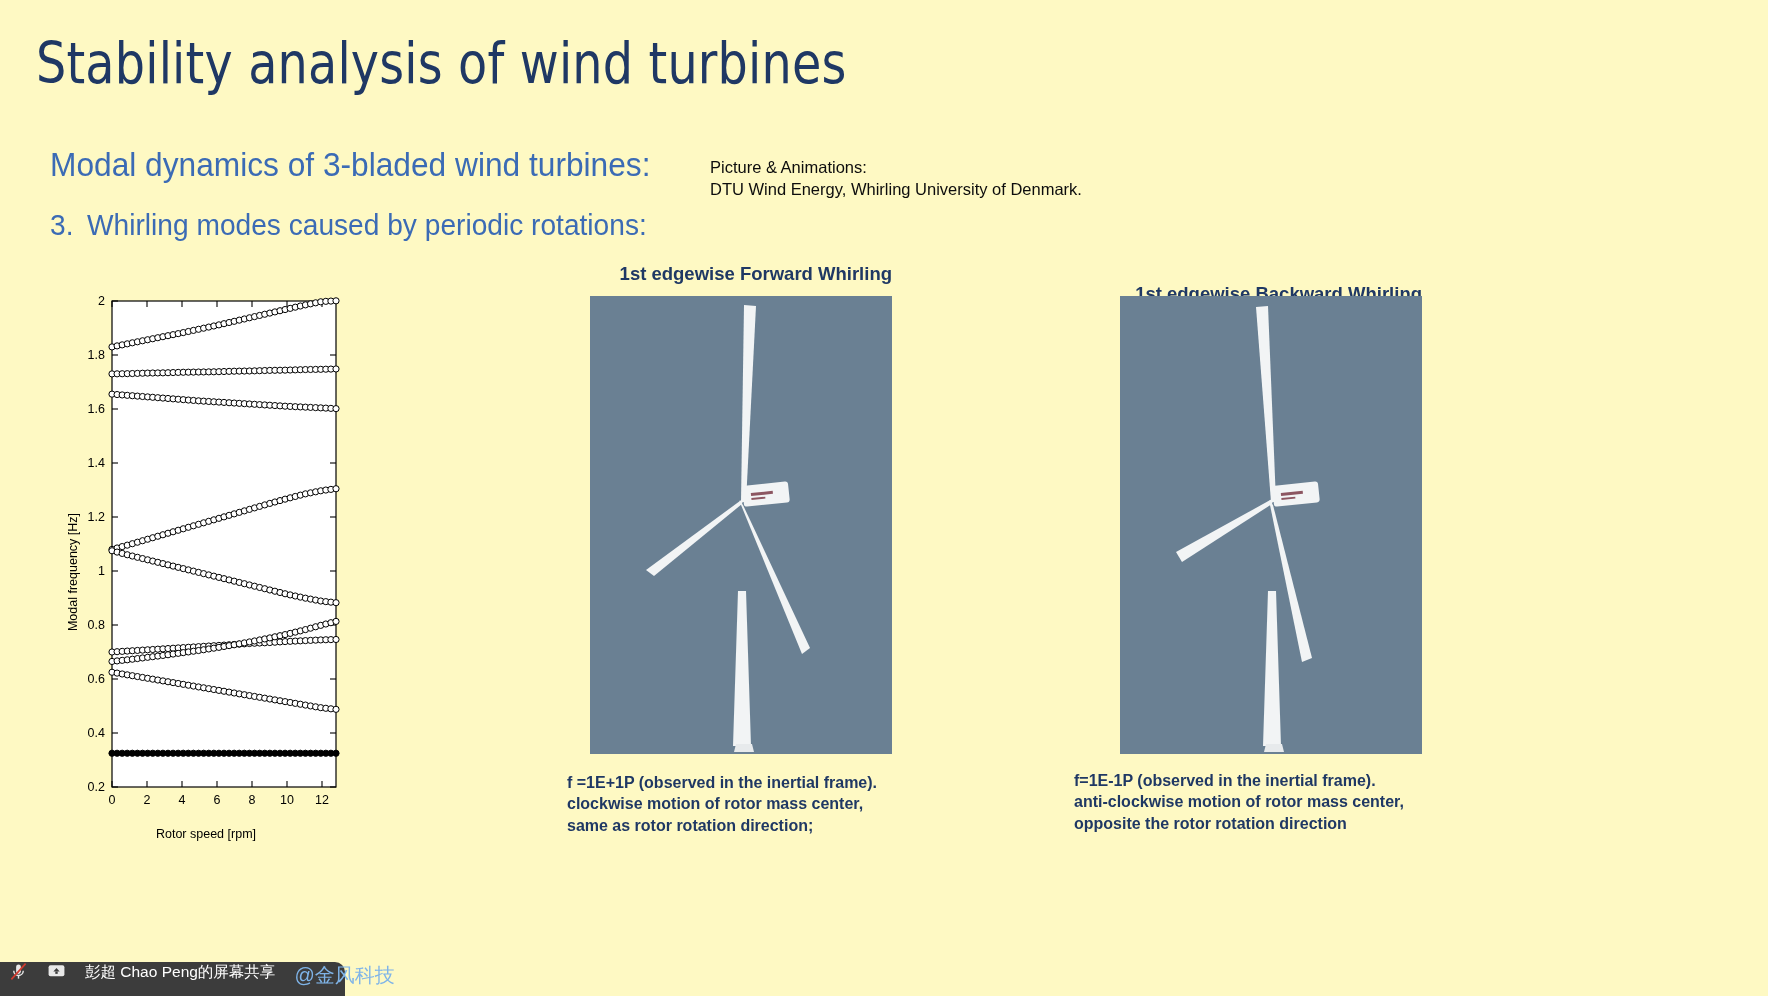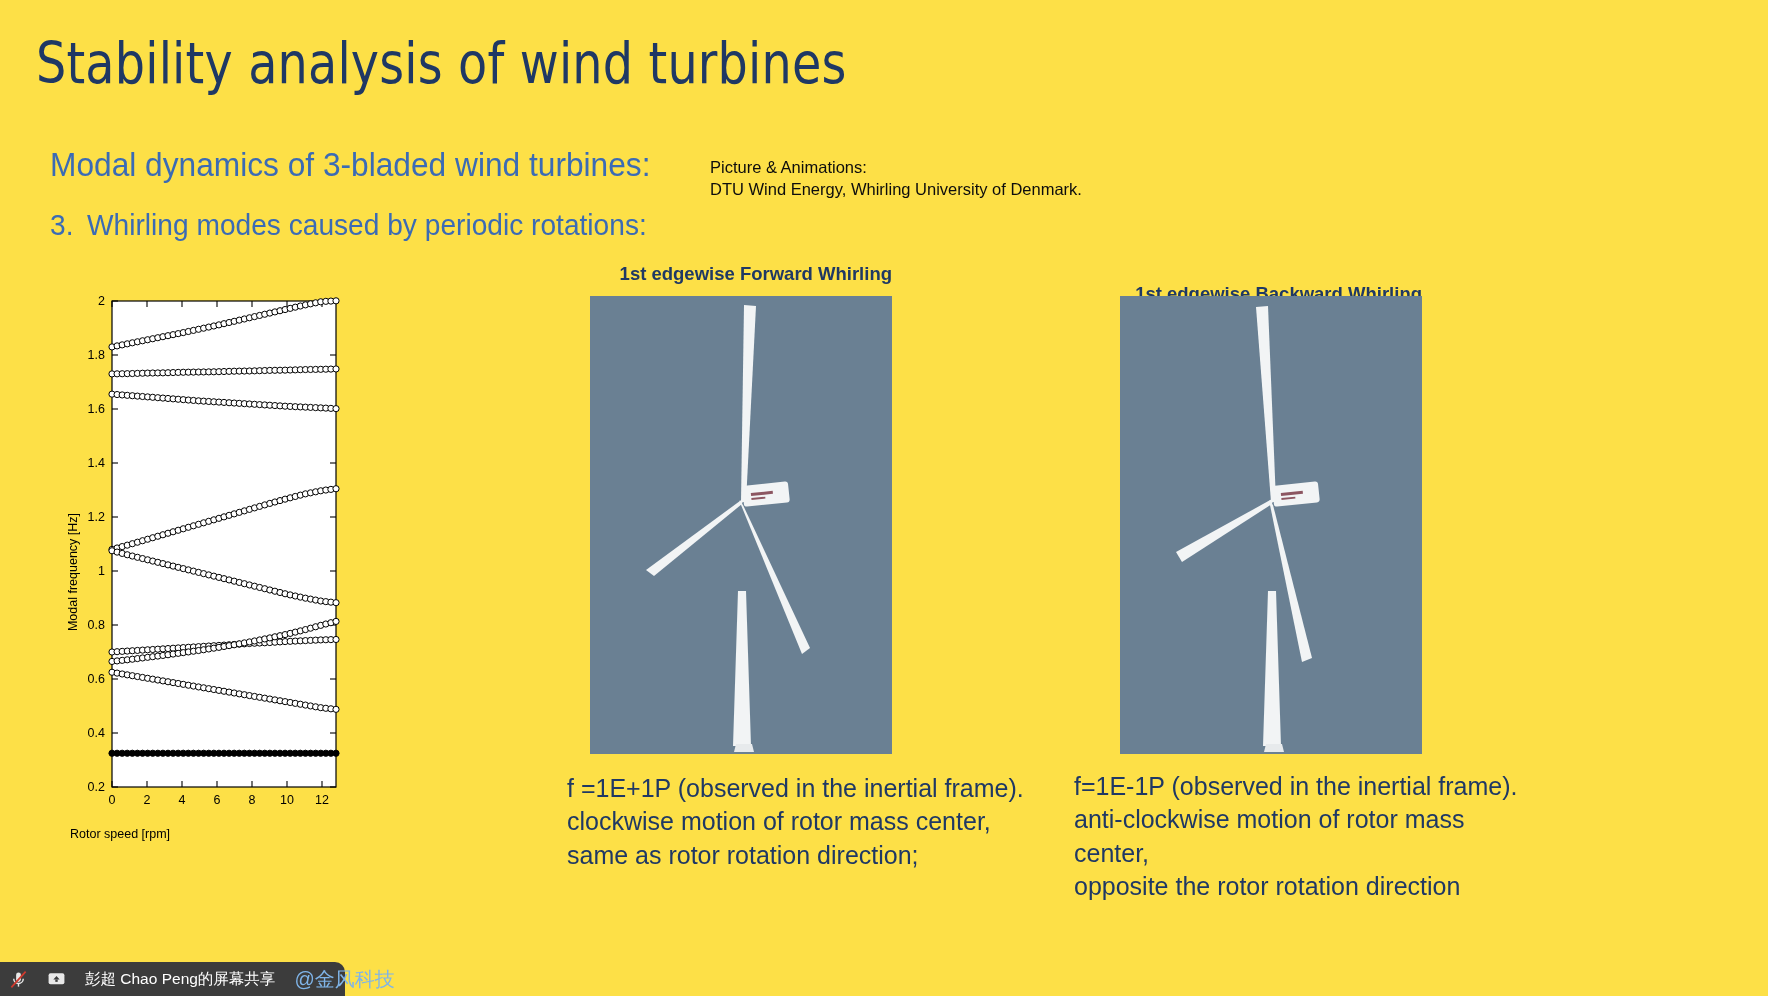--- a/index.html
+++ b/index.html
@@ -1,20 +1,20 @@
 <!DOCTYPE html>
 <html><head>
 <meta charset="utf-8">
 <style>
   html,body{margin:0;padding:0;}
   body{
     width:1768px;height:996px;background:#ffffff;
     font-family:"Liberation Sans",sans-serif;overflow:hidden;position:relative;
   }
-  .slide{position:absolute;inset:0;background:#fde047;}
+  .slide{position:absolute;inset:0;background:#fef9c3;}
 
   
   .title{
     position:absolute;left:36px;top:34px;
     font-size:57px;line-height:1.05;color:#1F3864;
     font-family:"DejaVu Sans Condensed","Liberation Sans",sans-serif;
     letter-spacing:.2px;white-space:nowrap;font-weight:400;
     transform:scaleX(.93);transform-origin:left top;
   }
 
@@ -39,51 +39,52 @@
 
   
   .chart-wrap{position:absolute;left:70px;top:291px;width:272px;height:562px;}
   .chart-svg{display:block;}
   .ylabel{
     position:absolute;left:-4px;top:0;width:562px;height:18px;
     transform-origin:0 0;transform:rotate(-90deg) translate(-562px,0);
     text-align:center;font-size:12.5px;color:#000;
   }
   .xlabel{
-    position:absolute;left:0;top:536px;width:272px;text-align:left;
+    position:absolute;left:0;top:536px;width:272px;text-align:center;
     font-size:12.5px;color:#000;
   }
 
   
   .panel-head{
     position:absolute;font-size:18.5px;font-weight:bold;color:#1F3864;
     white-space:nowrap;text-align:right;
   }
   .pane-left-head{left:590px;top:263px;width:302px;}
   .pane-right-head{left:1120px;top:263px;width:302px;margin-top:20px;}
 
   .viz{
     position:absolute;width:302px;height:458px;background:#6a8093;
     overflow:hidden;
   }
   .viz-left{left:590px;top:296px;}
   .viz-right{left:1120px;top:296px;}
 
   .caption{
-    position:absolute;font-size:25px;line-height:1.33;color:#1F3864;
+    position:absolute;font-size:16px;line-height:1.33;color:#1F3864;
     white-space:pre-line;
+    font-weight:bold;
   }
   .cap-left{left:567px;top:772px;width:470px;}
   .cap-right{left:1074px;top:770px;width:470px;}
 
   
   .taskbar{
     position:absolute;left:0;bottom:0;width:345px;height:34px;
     background:#3c3c3c;border-top-right-radius:10px;
-    display:flex;align-items:center;gap:19px;padding-left:9px;box-sizing:border-box;
+    display:flex;align-items:flex-start;gap:19px;padding-left:9px;box-sizing:border-box;
   }
   .tb-text{font-size:15.5px;color:#ffffff;white-space:nowrap;}
   .tb-sub{font-size:20px;color:#7fb4e8;white-space:nowrap;}
   .tb-icon{display:flex;align-items:center;justify-content:center;}
 </style>
 </head>
 <body>
 
 <div class="slide">
 

